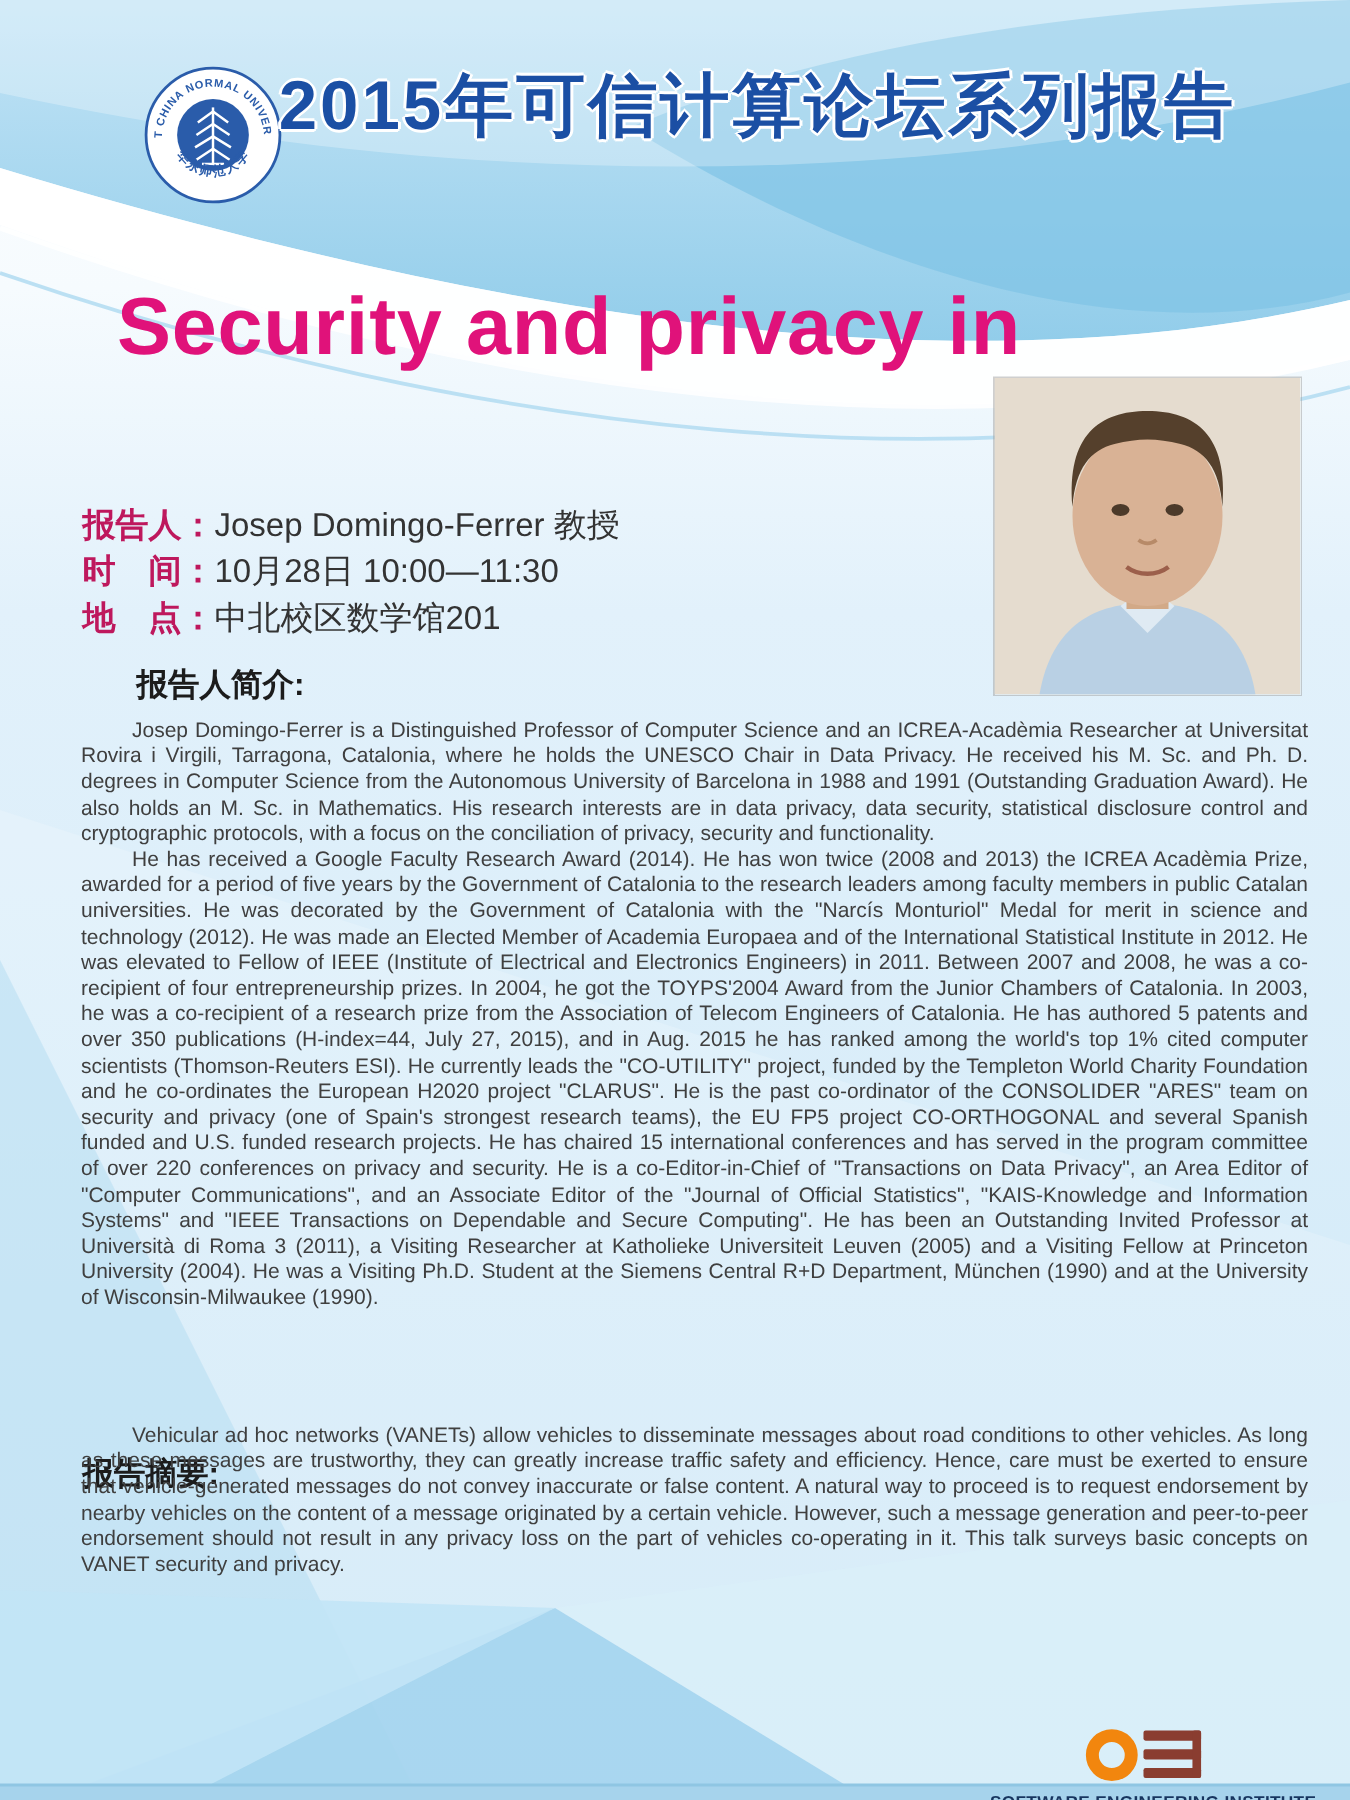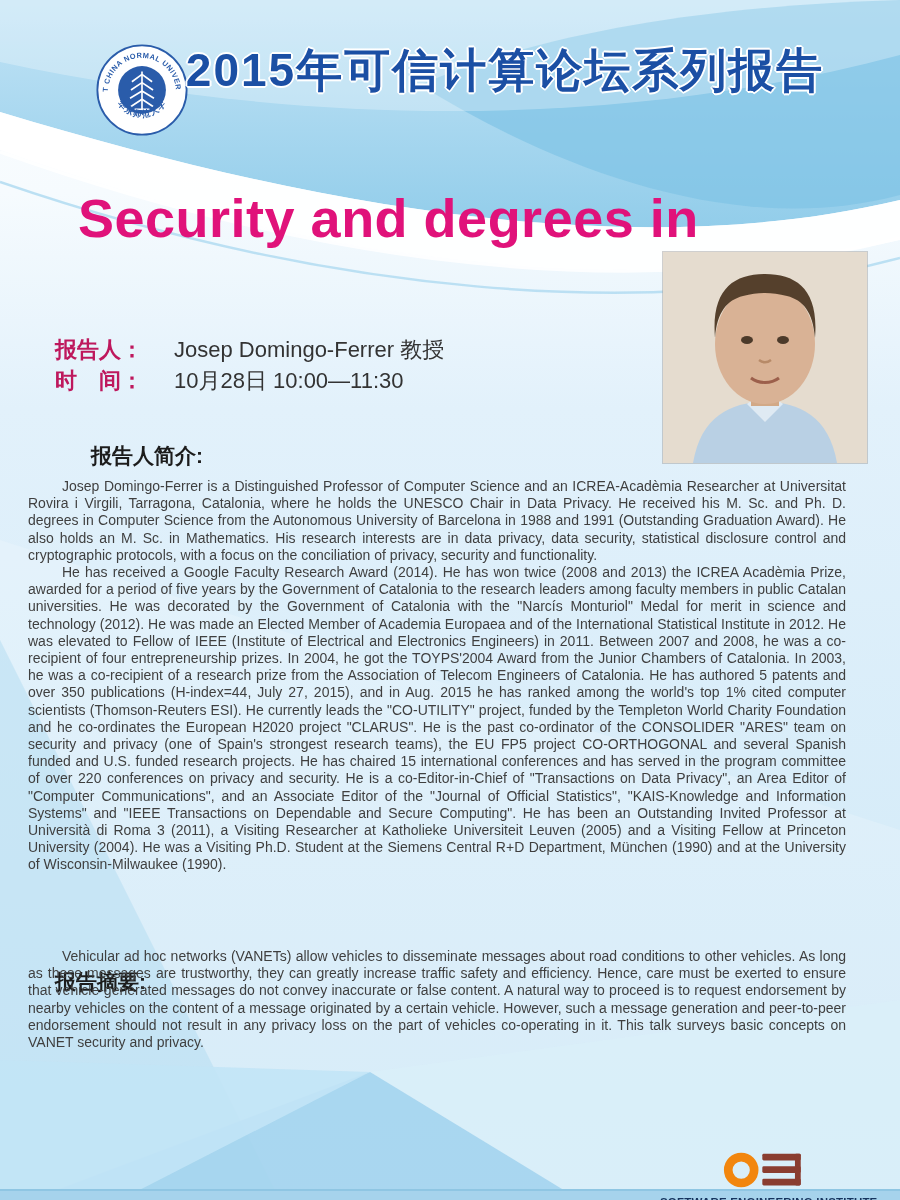--- a/index.html
+++ b/index.html
@@ -20,28 +20,28 @@
   .header-line2{font-size:46px;line-height:56px;}
   .main-title{
     position:absolute;left:78px;top:184px;width:640px;
     color:#e0127a;font-weight:bold;font-size:54px;line-height:69px;letter-spacing:0.5px;
   }
   .speaker-photo{position:absolute;left:663px;top:252px;width:204px;height:211px;
     box-shadow:0 0 0 1px rgba(160,160,160,.5);}
   .info-block{position:absolute;left:55px;top:334px;color:#2f2f2f;font-size:22px;line-height:31px;}
   .info-row{white-space:nowrap;}
   .info-label{font-weight:bold;color:#be185d;}
-  .info-value{font-weight:normal;color:#333;margin-left:31px;}
+  .info-value{font-weight:normal;color:#333;}
   .section-heading{
     position:absolute;left:55px;color:#1c1c1c;font-weight:bold;font-size:21px;
   }
   .bio-heading{top:442px;margin-left:36px;}
   .abstract-heading{top:968px;text-align:center;}
   .body-text{
-    position:absolute;left:28px;width:818px;color:#3f3f3f;
+    position:absolute;left:54px;width:818px;color:#3f3f3f;
     font-size:14px;line-height:17.2px;text-align:justify;
   }
   .bio-text{top:478px;}
   .abstract-text{top:948px;}
   .body-text p{margin:0;text-indent:34px;}
   .footer{position:absolute;left:660px;top:1148px;width:220px;text-align:left;color:#17355f;}
   .sei-logo{width:96px;height:46px;margin:0 auto;display:block;}
   .sei-en{font-size:11.5px;font-weight:bold;letter-spacing:0.2px;margin-top:2px;
     font-stretch:condensed;white-space:nowrap;}
   .sei-cn{font-size:18px;font-weight:bold;margin-top:1px;
@@ -105,21 +105,21 @@
     <text font-size="9.5" font-weight="bold" fill="#2a5caa" letter-spacing="1">
       <textPath href="#sealBottom" startOffset="50%" text-anchor="middle">华东师范大学</textPath>
     </text>
   </svg>
 
   <div class="header-titles">
     <div class="header-line2">2015年可信计算论坛系列报告</div>
   </div>
 
   <div class="main-title">
-    <div>Security and degrees in</div>
+    <div>Security and privacy in</div>
   </div>
 
   <svg class="speaker-photo" viewBox="0 0 204 211">
     <rect width="204" height="211" fill="#eae1d4"></rect>
     <rect width="204" height="211" fill="#ded4c6" opacity="0.35"></rect>
     <path d="M30,211 C38,164 68,150 102,150 C136,150 166,164 174,211 Z" fill="#b9d0e4"></path>
     <path d="M84,152 L102,170 L120,152 L112,146 L92,146 Z" fill="#dfeaf3"></path>
     <rect x="88" y="126" width="28" height="28" fill="#d2a987"></rect>
     <ellipse cx="102" cy="92" rx="50" ry="60" fill="#d9b295"></ellipse>
     <path d="M52,86 C48,38 70,22 102,22 C134,22 156,38 152,86 C150,60 140,48 124,44 C108,40 96,40 80,44 C64,48 54,60 52,86 Z" fill="#55402c"></path>
@@ -128,20 +128,23 @@
     <path d="M96,108 C100,111 104,111 108,108" stroke="#b78a68" stroke-width="2.5" fill="none"></path>
     <path d="M88,126 C96,132 108,132 116,126" stroke="#9c5f4b" stroke-width="3" fill="none"></path>
   </svg>
 
   <div class="info-block">
     <div class="info-row">
       <span class="info-label">报告人：</span><span class="info-value">Josep Domingo-Ferrer 教授</span>
     </div>
     <div class="info-row">
       <span class="info-label">时　间：</span><span class="info-value">10月28日 10:00—11:30</span>
+    </div>
+    <div class="info-row">
+      <span class="info-label">地　点：</span><span class="info-value">中北校区数学馆201</span>
     </div>
   </div>
 
   <div class="section-heading bio-heading">报告人简介:</div>
   <div class="body-text bio-text">
     <p>Josep Domingo-Ferrer is a Distinguished Professor of Computer Science and an ICREA-Acadèmia Researcher at Universitat Rovira i Virgili, Tarragona, Catalonia, where he holds the UNESCO Chair in Data Privacy. He received his M. Sc. and Ph. D. degrees in Computer Science from the Autonomous University of Barcelona in 1988 and 1991 (Outstanding Graduation Award). He also holds an M. Sc. in Mathematics. His research interests are in data privacy, data security, statistical disclosure control and cryptographic protocols, with a focus on the conciliation of privacy, security and functionality.</p>
     <p>He has received a Google Faculty Research Award (2014). He has won twice (2008 and 2013) the ICREA Acadèmia Prize, awarded for a period of five years by the Government of Catalonia to the research leaders among faculty members in public Catalan universities. He was decorated by the Government of Catalonia with the "Narcís Monturiol" Medal for merit in science and technology (2012). He was made an Elected Member of Academia Europaea and of the International Statistical Institute in 2012. He was elevated to Fellow of IEEE (Institute of Electrical and Electronics Engineers) in 2011. Between 2007 and 2008, he was a co-recipient of four entrepreneurship prizes. In 2004, he got the TOYPS'2004 Award from the Junior Chambers of Catalonia. In 2003, he was a co-recipient of a research prize from the Association of Telecom Engineers of Catalonia. He has authored 5 patents and over 350 publications (H-index=44, July 27, 2015), and in Aug. 2015 he has ranked among the world's top 1% cited computer scientists (Thomson-Reuters ESI). He currently leads the "CO-UTILITY" project, funded by the Templeton World Charity Foundation and he co-ordinates the European H2020 project "CLARUS". He is the past co-ordinator of the CONSOLIDER "ARES" team on security and privacy (one of Spain's strongest research teams), the EU FP5 project CO-ORTHOGONAL and several Spanish funded and U.S. funded research projects. He has chaired 15 international conferences and has served in the program committee of over 220 conferences on privacy and security. He is a co-Editor-in-Chief of "Transactions on Data Privacy", an Area Editor of "Computer Communications", and an Associate Editor of the "Journal of Official Statistics", "KAIS-Knowledge and Information Systems" and "IEEE Transactions on Dependable and Secure Computing". He has been an Outstanding Invited Professor at Università di Roma 3 (2011), a Visiting Researcher at Katholieke Universiteit Leuven (2005) and a Visiting Fellow at Princeton University (2004). He was a Visiting Ph.D. Student at the Siemens Central R+D Department, München (1990) and at the University of Wisconsin-Milwaukee (1990).</p>
   </div>
 
   <div class="section-heading abstract-heading">报告摘要:</div>

